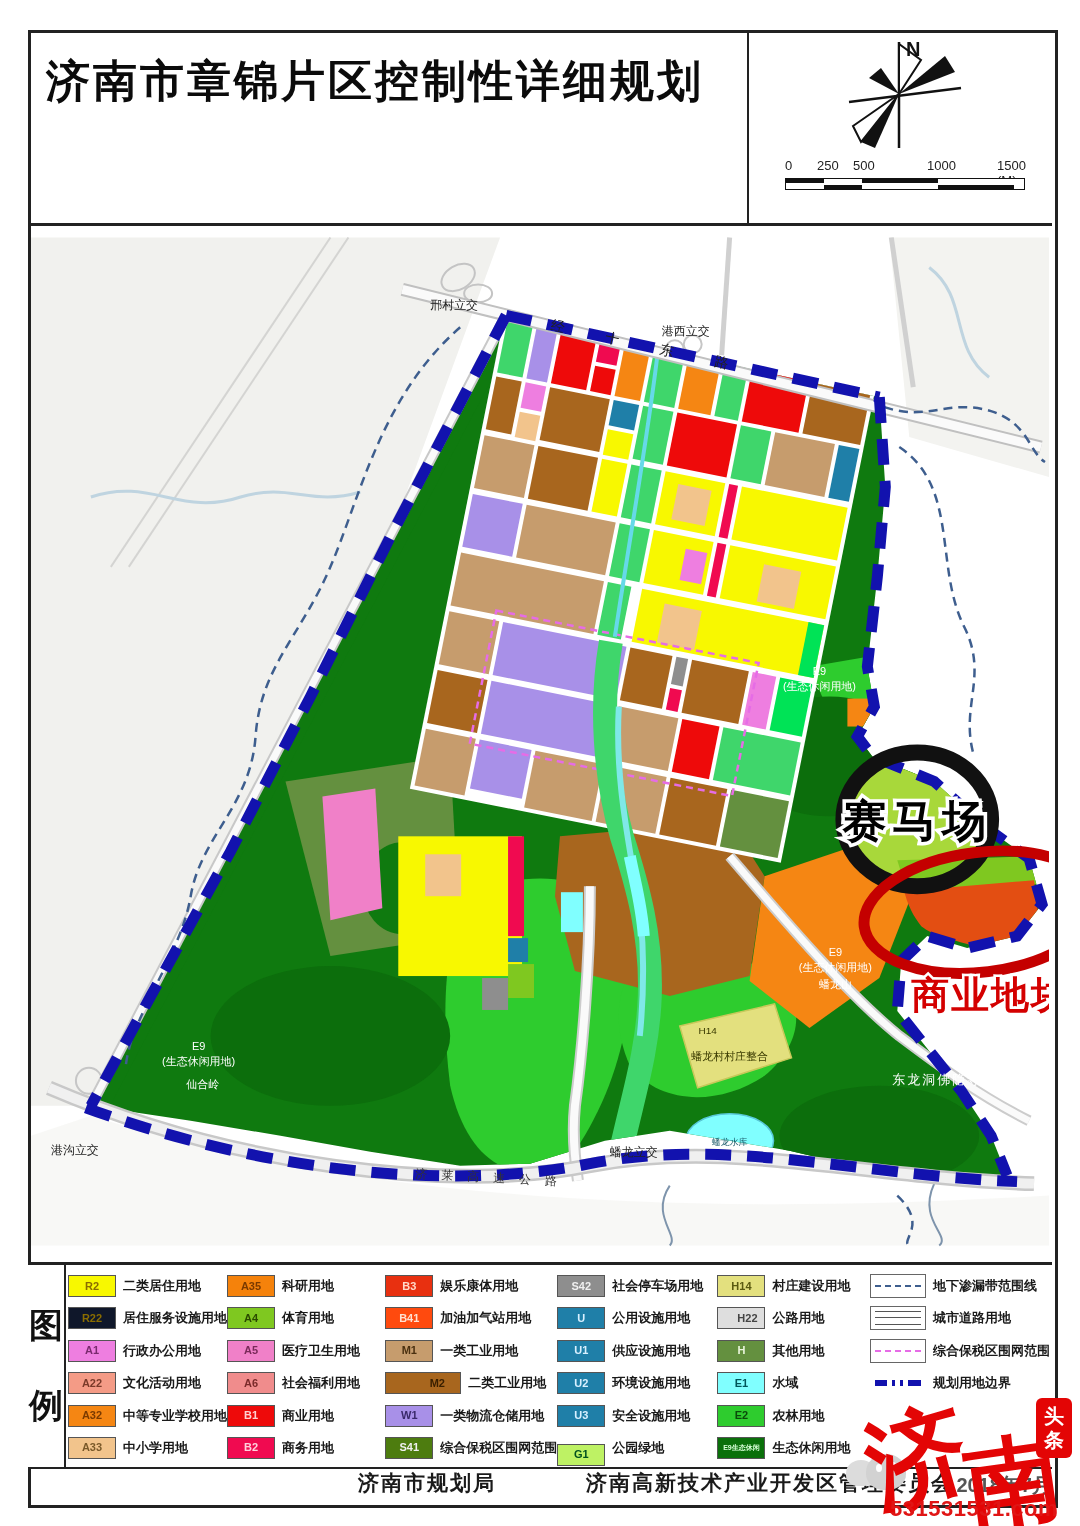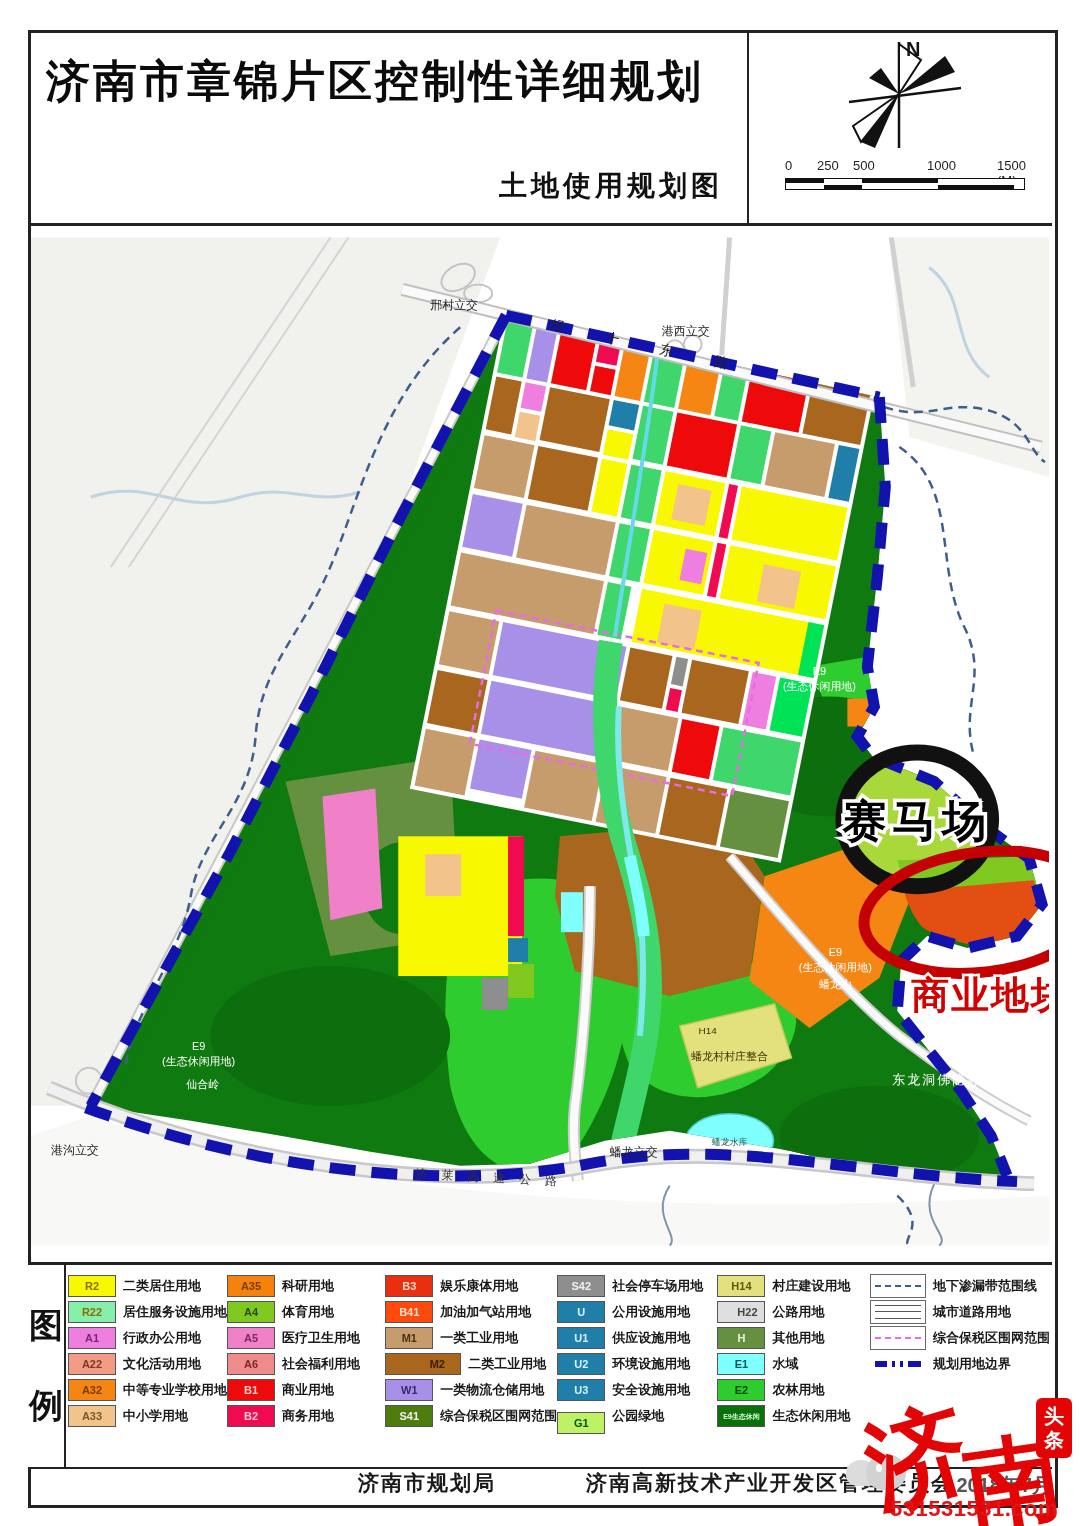--- a/index.html
+++ b/index.html
@@ -17,21 +17,21 @@
   .scalebar .ticks span{position:absolute;top:0;}
   .bar{position:relative;margin-top:2px;height:10px;border:1px solid #111;background:#fff;}
   .bar i{position:absolute;top:0;height:4px;background:#111;display:block;}
   .bar b{position:absolute;bottom:0;height:4px;background:#111;display:block;}
   
   .legend{position:absolute;left:28px;top:1262px;width:1024px;height:202px;border-top:3px solid #222;border-bottom:2px solid #222;background:#fff;}
   .lgtitle{position:absolute;left:0;top:0;width:36px;height:100%;border-right:2px solid #222;
            display:flex;flex-direction:column;align-items:center;justify-content:center;gap:34px;
            font-size:34px;font-weight:bold;}
   .lgbody{position:absolute;left:40px;top:4px;right:2px;bottom:2px;display:flex;}
-  .lgcol{display:flex;flex-direction:column;padding:4px 0;}
+  .lgcol{display:flex;flex-direction:column;justify-content:space-between;padding:4px 0;}
   .c1{width:166px;} .c2{width:166px;} .c3{width:180px;} .c4{width:168px;} .c5{width:160px;} .c6{flex:1;}
   .lg-row{display:flex;align-items:center;height:26px;}
   .sw{width:46px;height:20px;border:1px solid #555;display:flex;align-items:center;justify-content:center;flex:none;}
   .sw i{font-style:normal;font-size:11px;font-weight:bold;line-height:1;}
   .sw i.sm{font-size:7px;}
   .lb{margin-left:7px;font-size:13px;font-weight:bold;color:#1a1a1a;white-space:nowrap;}
   .symbox{width:54px;height:22px;border:1px solid #666;background:#fff;position:relative;flex:none;display:flex;align-items:center;justify-content:center;}
   .sym-dash-navy{width:46px;border-top:2px dashed #3E5E8E;}
   .sym-triple{width:46px;height:12px;border-top:1.5px solid #555;border-bottom:1.5px solid #555;position:relative;}
   .sym-triple:after{content:"";position:absolute;left:0;right:0;top:4.5px;border-top:1.5px solid #555;}
@@ -61,21 +61,20 @@
 </style>
 </head>
 <body>
 
 <div class="page">
   <div class="frame"></div>
 
   <div class="header">
     <div class="titlecell">
       <div class="maintitle">济南市章锦片区控制性详细规划</div>
-      <div class="subtitle">土地使用规划图</div>
     </div>
     <div class="northcell">
       <svg width="300" height="125" viewBox="0 0 300 125">
         <line x1="150" y1="12" x2="150" y2="118" stroke="#111" stroke-width="2.5"></line>
         <line x1="100" y1="72" x2="212" y2="58" stroke="#111" stroke-width="2.5"></line>
         <polygon points="150,64 196,26 206,42" fill="#111"></polygon>
         <polygon points="150,64 172,30 150,14" fill="#fff" stroke="#111" stroke-width="2"></polygon>
         <polygon points="150,64 112,112 126,118 150,64" fill="#111"></polygon>
         <polygon points="150,64 104,96 112,112" fill="#fff" stroke="#111" stroke-width="2"></polygon>
         <polygon points="150,64 120,48 132,38" fill="#111"></polygon>
@@ -306,21 +305,21 @@
     </div>
     <div class="lgbody">
       <div class="lgcol c1">
         <div class="lg-row">
             <span class="sw" style="background-color: rgb(248, 248, 0);">
               <i style="color: rgb(138, 109, 0);">R2</i>
             </span>
             <span class="lb">二类居住用地</span>
           </div>
         <div class="lg-row">
-            <span class="sw" style="background-color: #86efac;">
+            <span class="sw" style="background-color: #0f172a;">
               <i style="color: rgb(138, 109, 0);">R22</i>
             </span>
             <span class="lb">居住服务设施用地</span>
           </div>
         <div class="lg-row">
             <span class="sw" style="background-color: rgb(238, 126, 224);">
               <i style="color: rgb(122, 42, 110);">A1</i>
             </span>
             <span class="lb">行政办公用地</span>
           </div>

